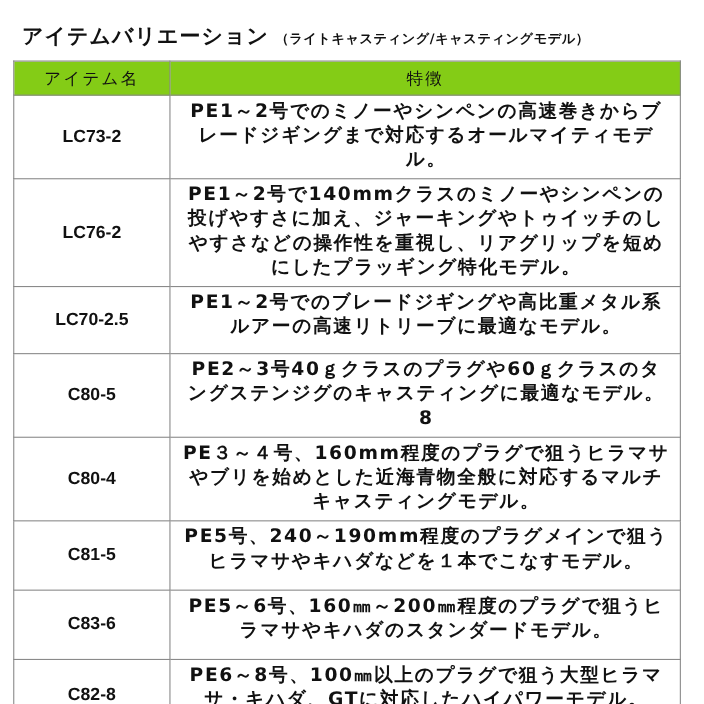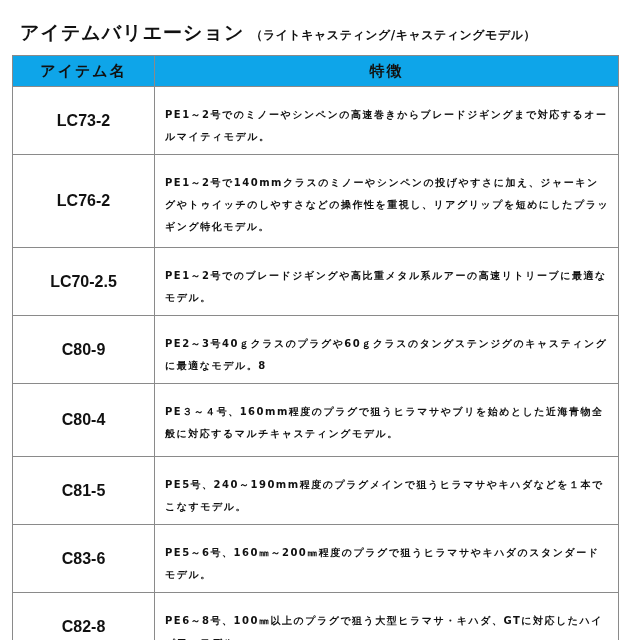--- a/index.html
+++ b/index.html
@@ -4,27 +4,27 @@
 <style>
   html, body { margin: 0; padding: 0; background: #ffffff; }
   body { width: 640px; height: 640px; position: relative; overflow: hidden;
          font-family: "DejaVu Sans", "Liberation Sans", sans-serif; color: #111; }
   .title { position: absolute; left: 20px; top: 20px; white-space: nowrap; }
   .title-main { font-size: 19px; font-weight: bold; letter-spacing: 1px; margin-top: 34px; }
   .title-sub { font-size: 12px; font-weight: bold; margin-left: 6px; letter-spacing: 0.5px; margin-top: 27px; }
   table.spec { position: absolute; left: 12px; top: 55px; width: 607px;
                border-collapse: collapse; table-layout: fixed; }
   table.spec th, table.spec td { border: 1.5px solid #8a8a8a; }
-  table.spec th { background: #0ea5e9; height: 30px; font-size: 15px; font-weight: bold;
+  table.spec th { background: #84cc16; height: 30px; font-size: 15px; font-weight: normal;
                   letter-spacing: 2px; text-align: center; padding: 0; }
   col.c1 { width: 142px; }
   td.name { text-align: center; font-family: "Liberation Sans", sans-serif;
             font-weight: bold; font-size: 16px; padding: 0; }
-  td.desc { font-size: 10px; font-weight: bold; line-height: 22px;
-            padding: 17px 8px 6px 10px; letter-spacing: 1.5px; vertical-align: top; }
+  td.desc { font-size: 17px; font-weight: bold; line-height: 22px;
+            padding: 3px 8px 6px 10px; letter-spacing: 1.5px; vertical-align: top; text-align: center; }
 </style>
 </head>
 <body>
 
 <div class="title">
   <span class="title-main">アイテムバリエーション</span><span class="title-sub">（ライトキャスティング/キャスティングモデル）</span>
 </div>
 
 <table class="spec">
   <colgroup>
@@ -44,21 +44,21 @@
       </tr>
       <tr style="height: 93px;">
         <td class="name">LC76-2</td>
         <td class="desc">PE1～2号で140mmクラスのミノーやシンペンの投げやすさに加え、ジャーキングやトゥイッチのしやすさなどの操作性を重視し、リアグリップを短めにしたプラッギング特化モデル。</td>
       </tr>
       <tr style="height: 61px;">
         <td class="name">LC70-2.5</td>
         <td class="desc">PE1～2号でのブレードジギングや高比重メタル系ルアーの高速リトリーブに最適なモデル。</td>
       </tr>
       <tr style="height: 60px;">
-        <td class="name">C80-9</td>
+        <td class="name">C80-5</td>
         <td class="desc">PE2～3号40ｇクラスのプラグや60ｇクラスのタングステンジグのキャスティングに最適なモデル。8</td>
       </tr>
       <tr style="height: 73px;">
         <td class="name">C80-4</td>
         <td class="desc">PE３～４号、160mm程度のプラグで狙うヒラマサやブリを始めとした近海青物全般に対応するマルチキャスティングモデル。</td>
       </tr>
       <tr style="height: 63px;">
         <td class="name">C81-5</td>
         <td class="desc">PE5号、240～190mm程度のプラグメインで狙うヒラマサやキハダなどを１本でこなすモデル。</td>
       </tr>

